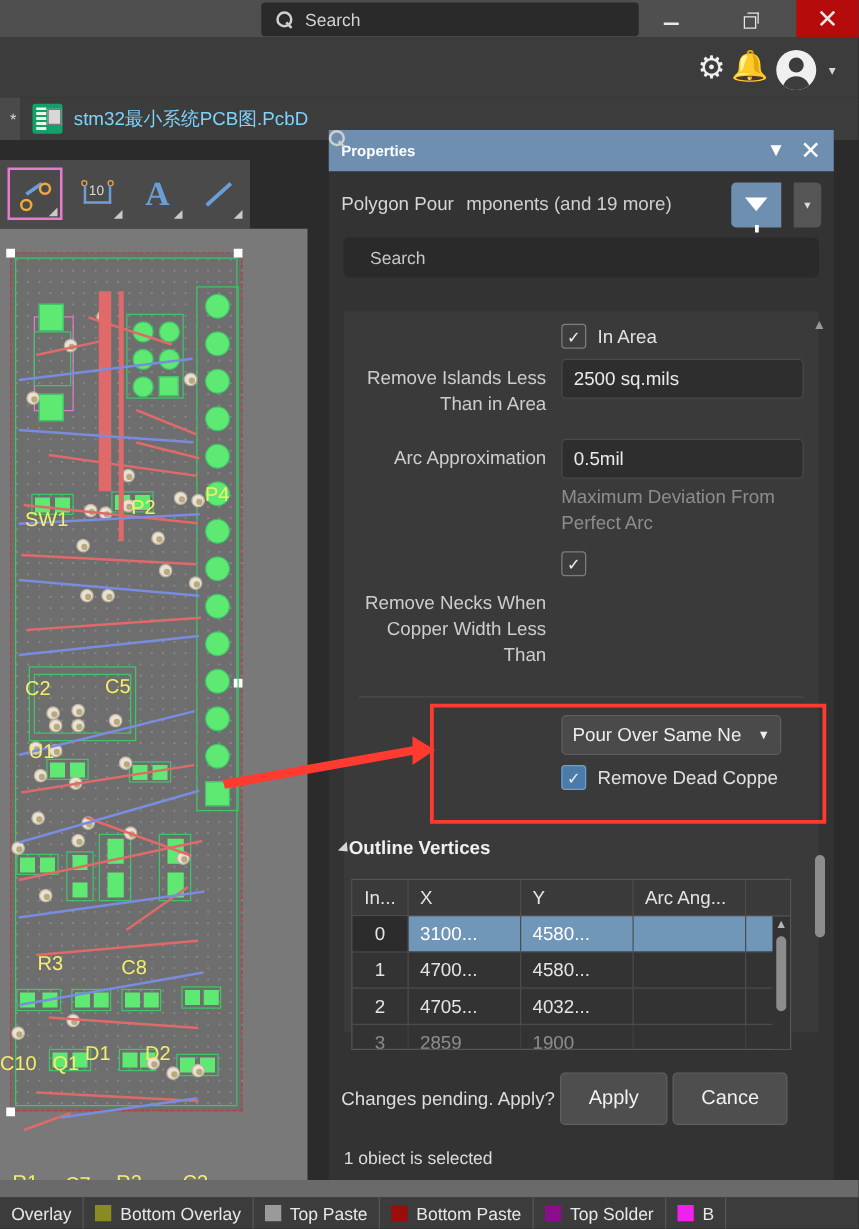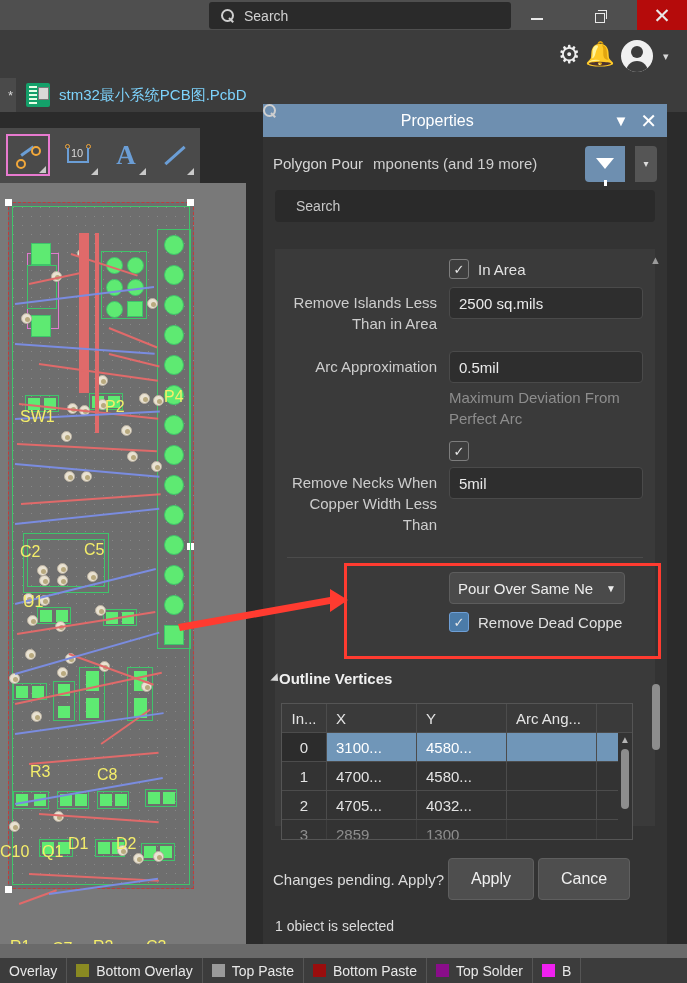--- a/index.html
+++ b/index.html
@@ -132,21 +132,21 @@
   .smd { position: absolute; border: 1px solid #3fc46a; }
   .smd .p { position: absolute; top: 2px; width: 12px; height: 12px; background: #5eea72; }
   .outline-box { position: absolute; border: 1px solid #3fc46a; }
   .pink-box { position: absolute; border: 1px solid #e07ad0; }
 
   
   .props { position: absolute; left: 263px; top: 104px; width: 404px; height: 840px;
     background: #333333; }
   .props-head { height: 33px; background: #6e8fb0; display: flex; align-items: center;
     padding: 0 10px; }
-  .props-title { color: #ffffff; font-size: 16px; font-weight: normal; flex: 1; text-align: center; }
+  .props-title { color: #ffffff; font-size: 12px; font-weight: bold; flex: 1; }
   .props-head .hi { color: #ffffff; font-size: 15px; margin-left: 12px; }
   .props-head .hx { font-size: 20px; line-height: 20px; }
 
   .sel-row { height: 53px; display: flex; align-items: center; padding: 0 10px; gap: 10px; }
   .sel-kind { color: #d6d6d6; font-size: 15px; }
   .sel-more { color: #cfcfcf; font-size: 15px; flex: 1; }
   .filter-btn { width: 40px; height: 36px; background: #6e8fb0; border-radius: 4px 0 0 4px;
     display: flex; align-items: center; justify-content: center; }
   .funnel { width: 0; height: 0; border-left: 9px solid transparent;
     border-right: 9px solid transparent; border-top: 11px solid #ffffff; position: relative; }
@@ -533,23 +533,20 @@
           <div class="hint">Maximum Deviation From Perfect Arc</div>
         </div>
       </div>
 
       <div class="cbrow" style="margin-top:12px">
         <span class="cbox">✓</span>
       </div>
 
       <div class="field-row" style="margin-top:6px">
         <div class="flabel">Remove Necks When Copper Width Less Than</div>
-        <div class="fval">
-          <div class="tinput">5mil</div>
-        </div>
       </div>
 
       <div class="divider" style="margin-top:22px"></div>
 
       <div class="field-row" style="margin-top:14px">
         <div class="flabel"></div>
         <div class="fval">
           <div class="dropdown">
             <span>Pour Over Same Ne</span>
             <span class="dc">▼</span>
@@ -600,21 +597,21 @@
         <div class="vrow">
           <div class="vcell c-idx">2</div>
           <div class="vcell c-x">4705...</div>
           <div class="vcell c-y">4032...</div>
           <div class="vcell c-a"></div>
           <div class="vcell c-e"></div>
         </div>
         <div class="vrow partial">
           <div class="vcell c-idx">3</div>
           <div class="vcell c-x">2859</div>
-          <div class="vcell c-y">1300</div>
+          <div class="vcell c-y">1900</div>
           <div class="vcell c-a"></div>
           <div class="vcell c-e"></div>
         </div>
       </div>
     <div class="vscroll">
       <div class="vs-up">▲</div>
       <div class="vs-thumb"></div>
     </div>
   </div>
 

